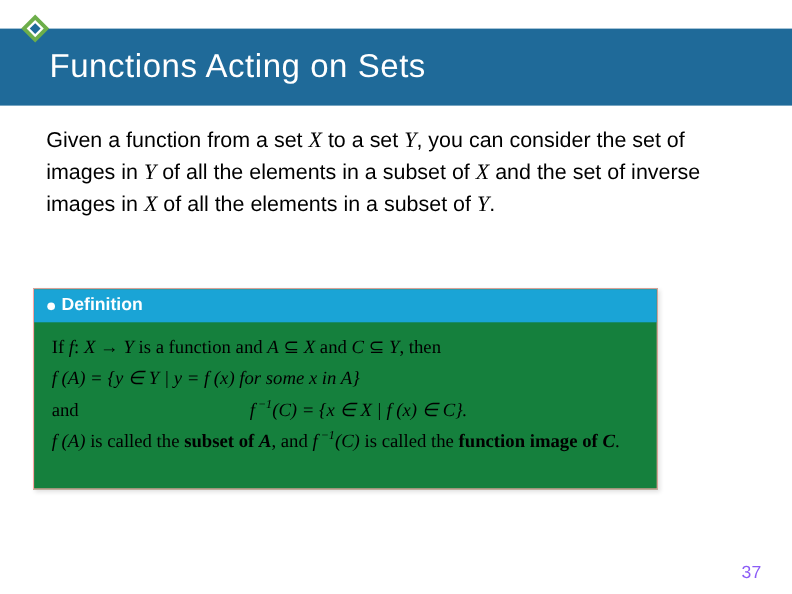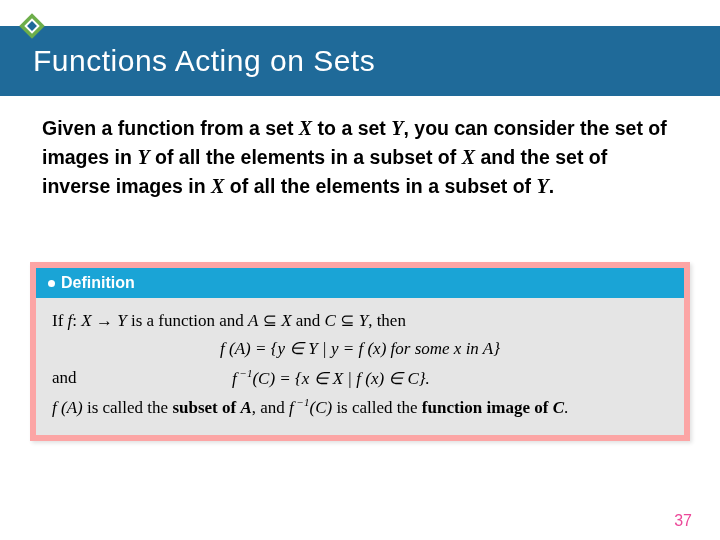--- a/index.html
+++ b/index.html
@@ -21,82 +21,81 @@
   }
   .title-bar {
     position: absolute;
     top: 26px;
     left: 0;
     right: 0;
     height: 70px;
     background: #1f6a99;
     display: flex;
     align-items: center;
-    padding-left: 33px;
+    padding-left: 45px;
   }
   .title-text {
     color: #ffffff;
     font-size: 30px;
     font-weight: 400;
     letter-spacing: 0.5px;
   }
   .body-text {
     position: absolute;
     top: 114px;
     left: 42px;
     right: 42px;
     font-size: 19.5px;
     line-height: 1.45;
     color: #000000;
-    font-weight: bold;
   }
   .body-text .ital { font-style: italic; font-family: 'Times New Roman', serif; font-size: 20px; }
   .def-box {
     position: absolute;
     top: 262px;
     left: 30px;
-    width: 660px;
-    border: 6px solid #fca5a5;
+    width: 568px;
+    border: 1px solid #fca5a5;
     box-shadow: 2px 2px 4px rgba(0,0,0,0.12);
-    background: #e5e5e5;
+    background: #15803d;
   }
   .def-header {
     background: #1aa4d6;
     color: #ffffff;
     font-size: 16px;
     font-weight: bold;
     padding: 6px 12px;
     display: flex;
     align-items: center;
     gap: 6px;
   }
   .def-header .bullet {
     display: inline-block;
     width: 7px; height: 7px;
     background: #fff;
     border-radius: 50%;
   }
   .def-body {
-    padding: 10px 16px 12px 16px;
+    padding: 10px 16px 28px 16px;
     font-family: 'Times New Roman', Times, serif;
     font-size: 17px;
     line-height: 1.55;
     color: #000;
   }
   .def-body .row { margin-bottom: 2px; }
-  .def-body .center { text-align: center; margin: 2px 0; }
+  .def-body .center { margin: 2px 0; }
   .def-body .ital { font-style: italic; }
   .def-body .sup { vertical-align: super; font-size: 11px; }
   .def-body strong { font-weight: bold; }
   .page-num {
     position: absolute;
     bottom: 10px;
     right: 28px;
     font-size: 16px;
-    color: #ec4899;
+    color: #8b5cf6;
     text-align: right;
   }
 </style>
 </head>
 <body>
 
 <div class="diamond-icon">
   <svg width="36" height="36" viewBox="0 0 36 36">
     <rect x="9" y="9" width="18" height="18" fill="#6dae4a" transform="rotate(45 18 18)"></rect>
     <rect x="12.5" y="12.5" width="11" height="11" fill="#ffffff" transform="rotate(45 18 18)"></rect>

